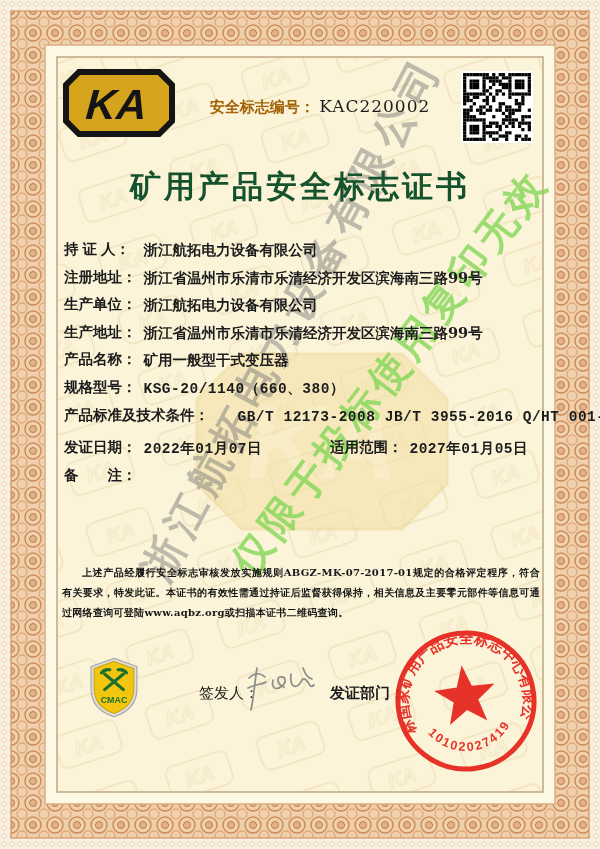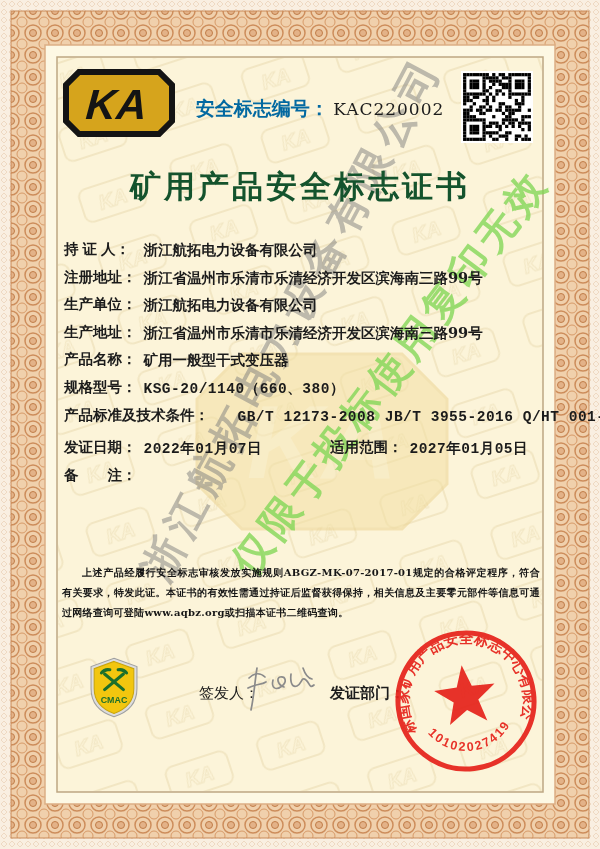--- a/index.html
+++ b/index.html
@@ -2,21 +2,21 @@
 <html><head>
 <meta charset="utf-8">
 <style>
   html,body{margin:0;padding:0;background:#ffffff;}
   .page{position:relative;width:600px;height:849px;overflow:hidden;
         font-family:"Liberation Sans",sans-serif;background:#faf0e2;}
   .layer{position:absolute;left:0;top:0;}
   
   .logo{position:absolute;left:62px;top:68px;width:114px;height:70px;z-index:3;}
   .certno{position:absolute;left:50px;top:96px;width:540px;text-align:center;z-index:3;}
-  .certno .lbl{font-weight:bold;font-size:19px;color:#0369a1;}
+  .certno .lbl{font-weight:bold;font-size:15px;color:#a16207;}
   .certno .num{font-family:"DejaVu Serif",serif;font-size:17px;color:#1c1c1c;letter-spacing:1px;}
   .qr{position:absolute;left:461px;top:71px;width:72px;height:72px;background:#ffffff;z-index:3;}
   .title{position:absolute;left:0;top:166px;width:600px;text-align:center;z-index:3;
          font-family:"DejaVu Serif",serif;font-weight:bold;font-size:31px;color:#14532d;letter-spacing:3px;}
   .fields{position:absolute;left:64px;top:236px;width:478px;z-index:3;}
   .frow{position:relative;height:27.6px;line-height:27.6px;white-space:nowrap;}
   .frow .lbl{display:inline-block;min-width:75px;font-weight:bold;font-size:14.5px;color:#1b1b1b;vertical-align:top;}
   .frow .lbl.wide{min-width:0;margin-right:24px;}
   .frow .val{font-family:"DejaVu Serif",serif;font-weight:bold;font-size:14.5px;color:#1b1b1b;}
   .frow .val.mono{font-family:Liberation Mono, monospace;letter-spacing:.5px;}

